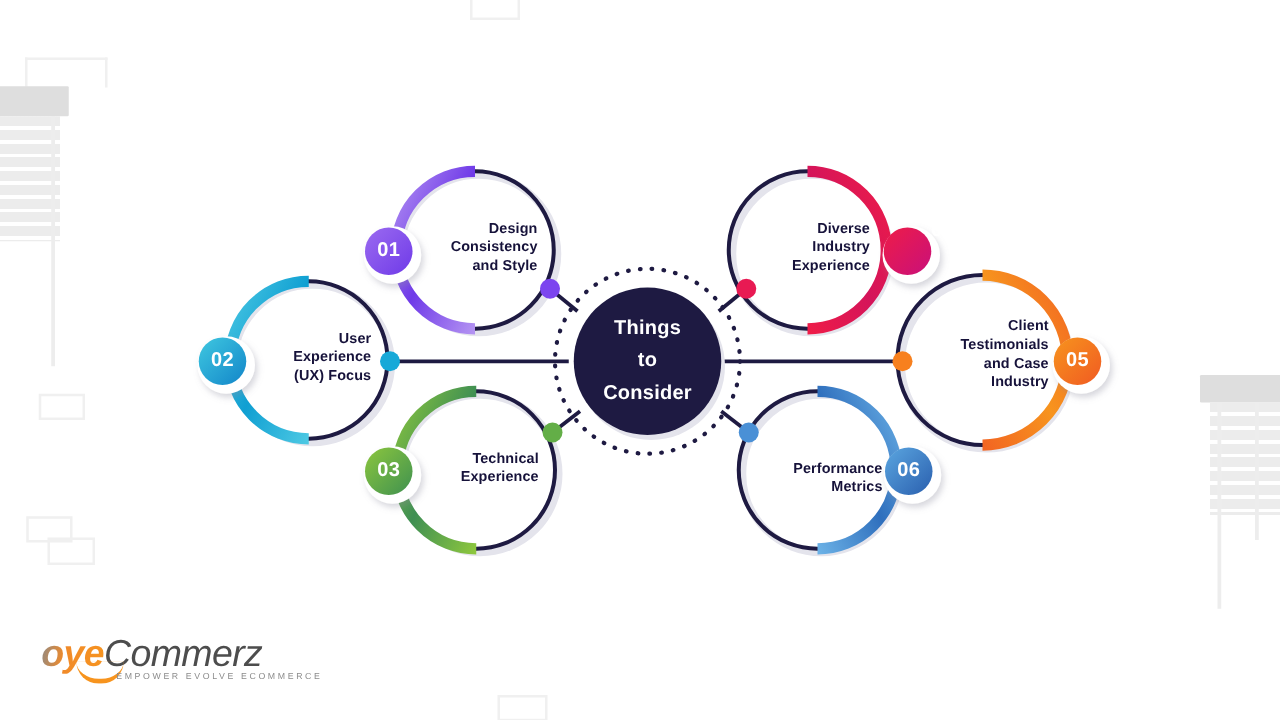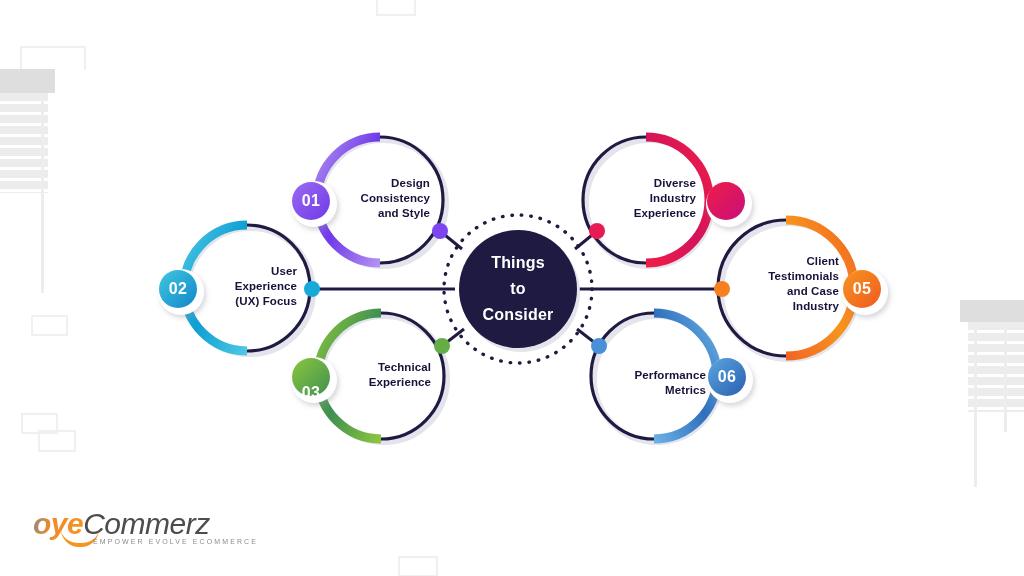--- a/index.html
+++ b/index.html
@@ -333,21 +333,21 @@
   </div>
 
   <div class="center-label" style="left:448px; top:250px; width:140px;">
     <div>Things</div>
     <div>to</div>
     <div>Consider</div>
   </div>
 
   <div class="badge-text" style="left:291px; top:192px; width:40px;">01</div>
   <div class="badge-text" style="left:158px; top:280px; width:40px;">02</div>
-  <div class="badge-text" style="left:291px; top:368px; width:40px;margin-top:16px;">03</div>
+  <div class="badge-text" style="left:291px; top:368px; width:40px;">03</div>
   <div class="badge-text" style="left:706px; top:176px; width:40px;padding-left:28px;">04</div>
   <div class="badge-text" style="left:842px; top:280px; width:40px;">05</div>
   <div class="badge-text" style="left:707px; top:368px; width:40px;">06</div>
 
   <div id="logo">
     <div class="logo-main">
       <span class="logo-oye">oye</span><span class="logo-commerz">Commerz</span>
     </div>
     <div class="logo-swoosh"></div>
     <div class="logo-tagline">EMPOWER EVOLVE ECOMMERCE</div>

